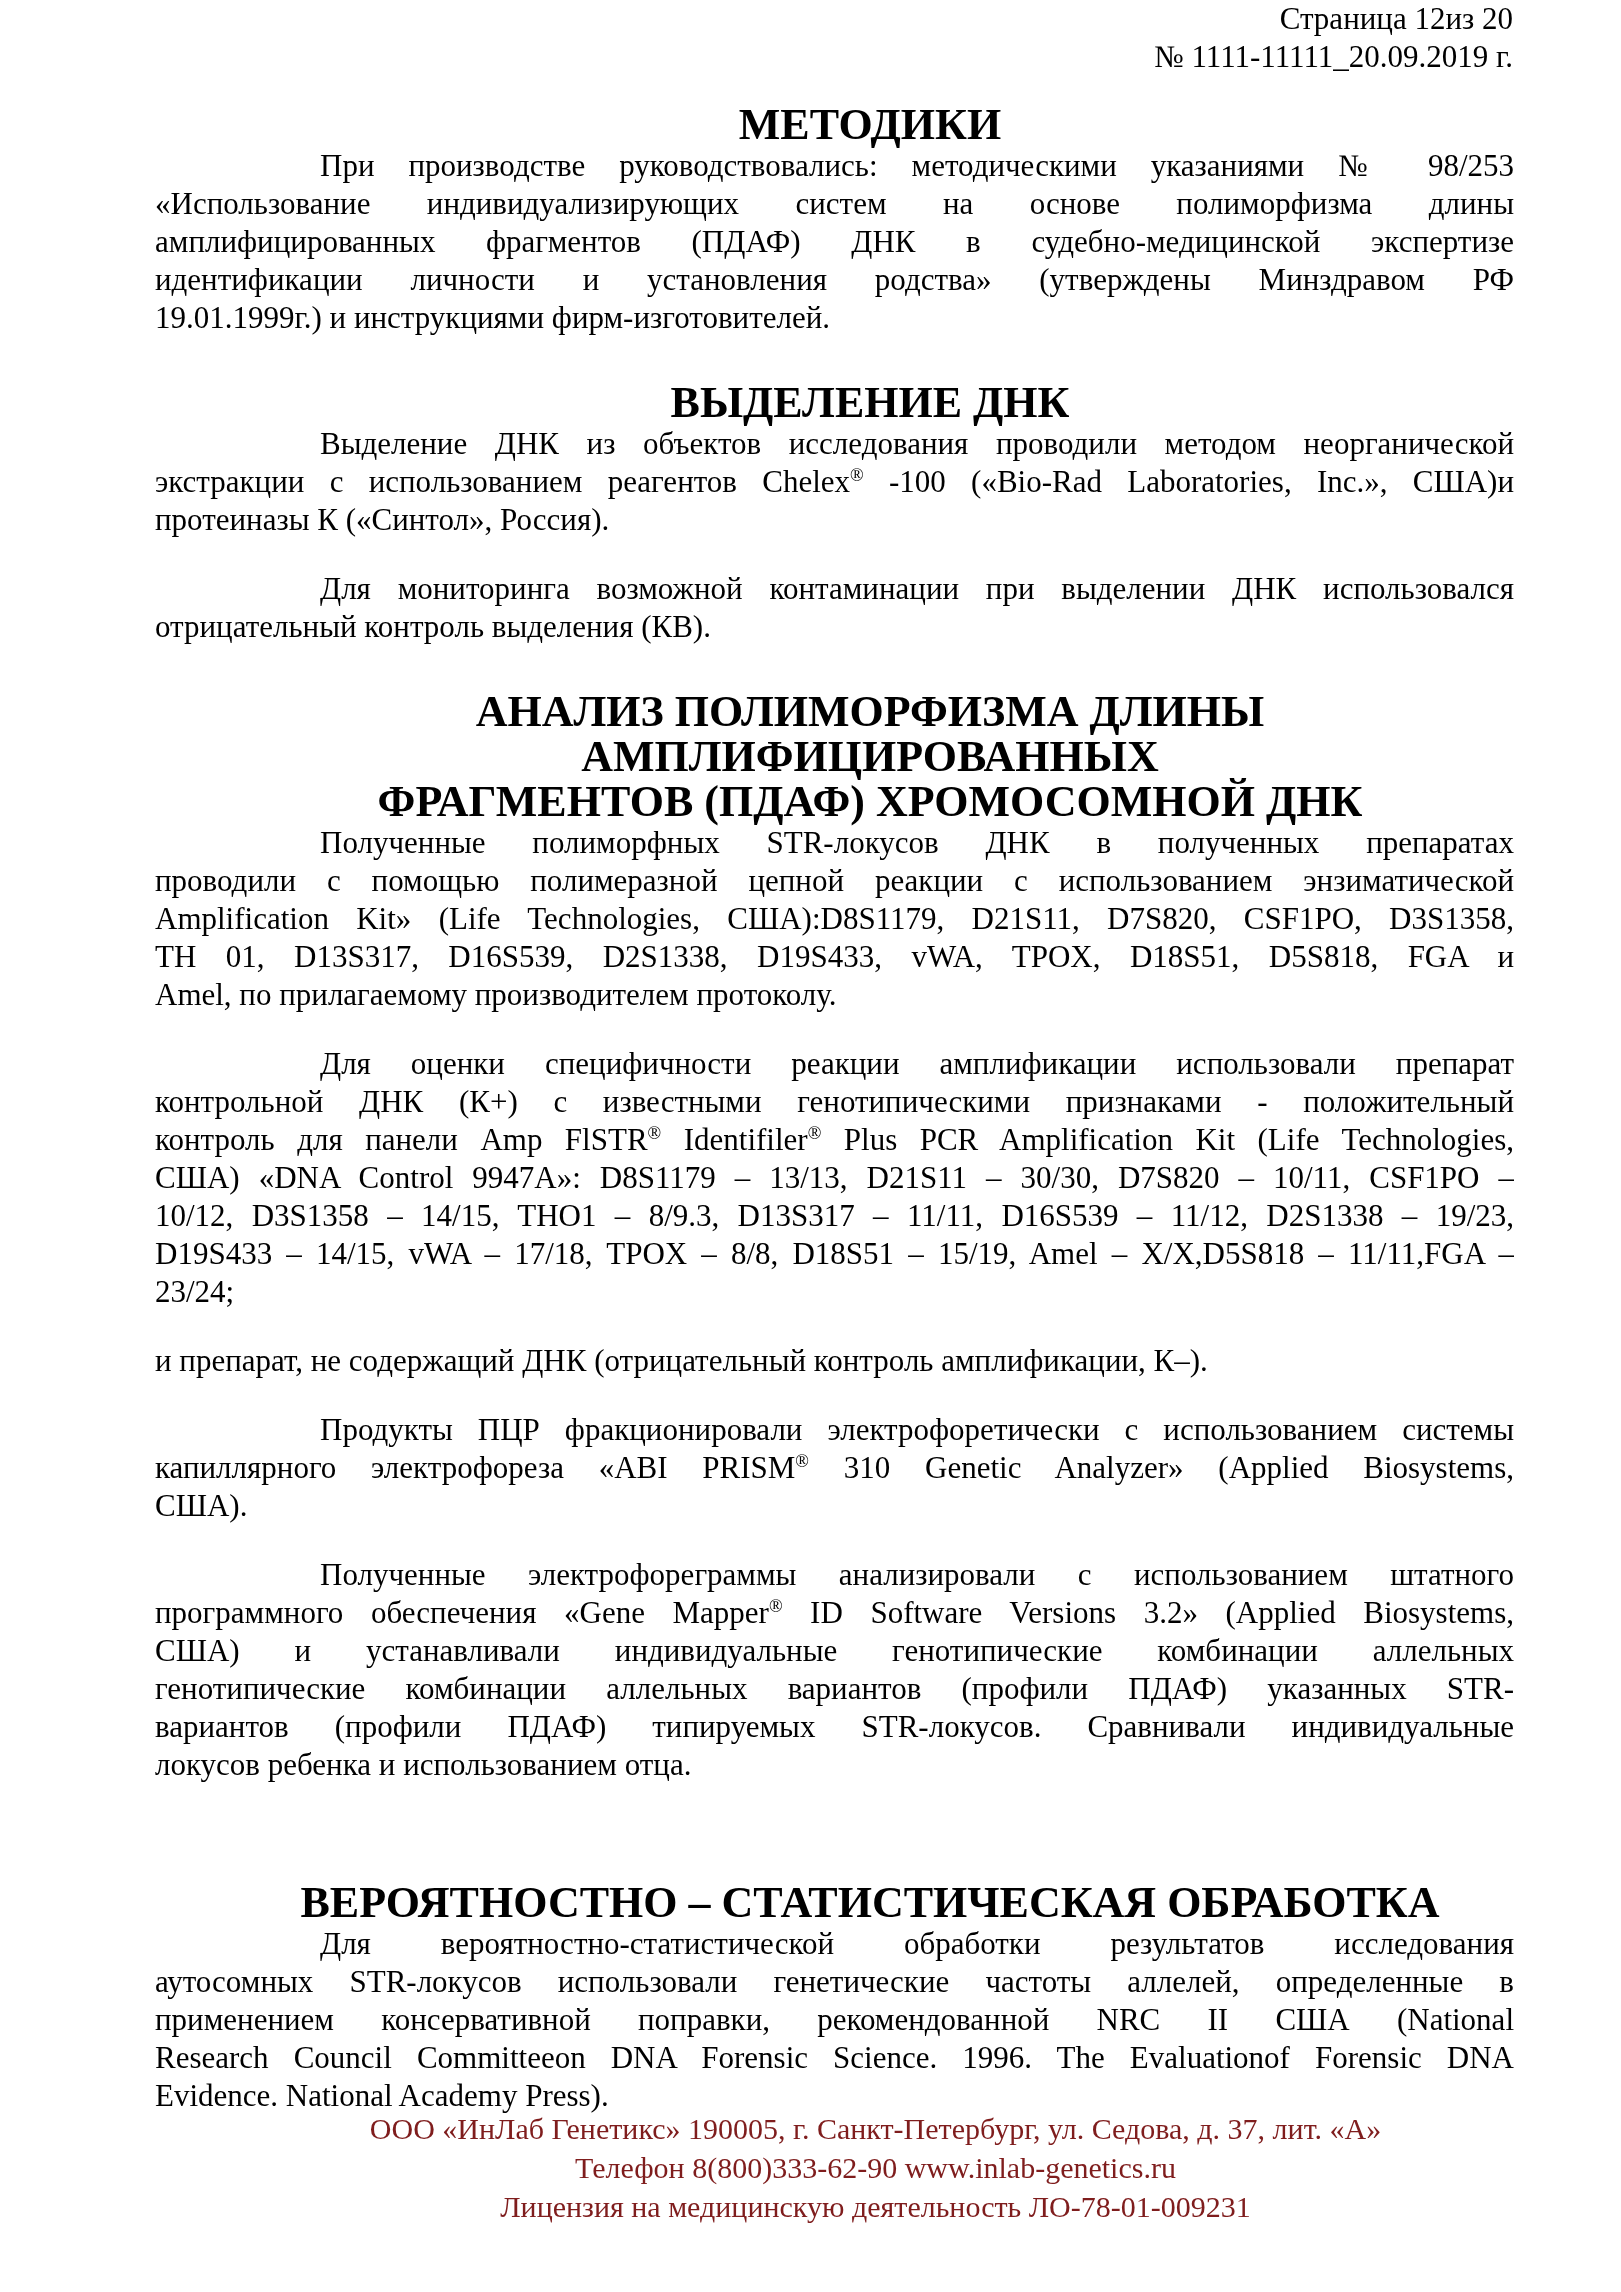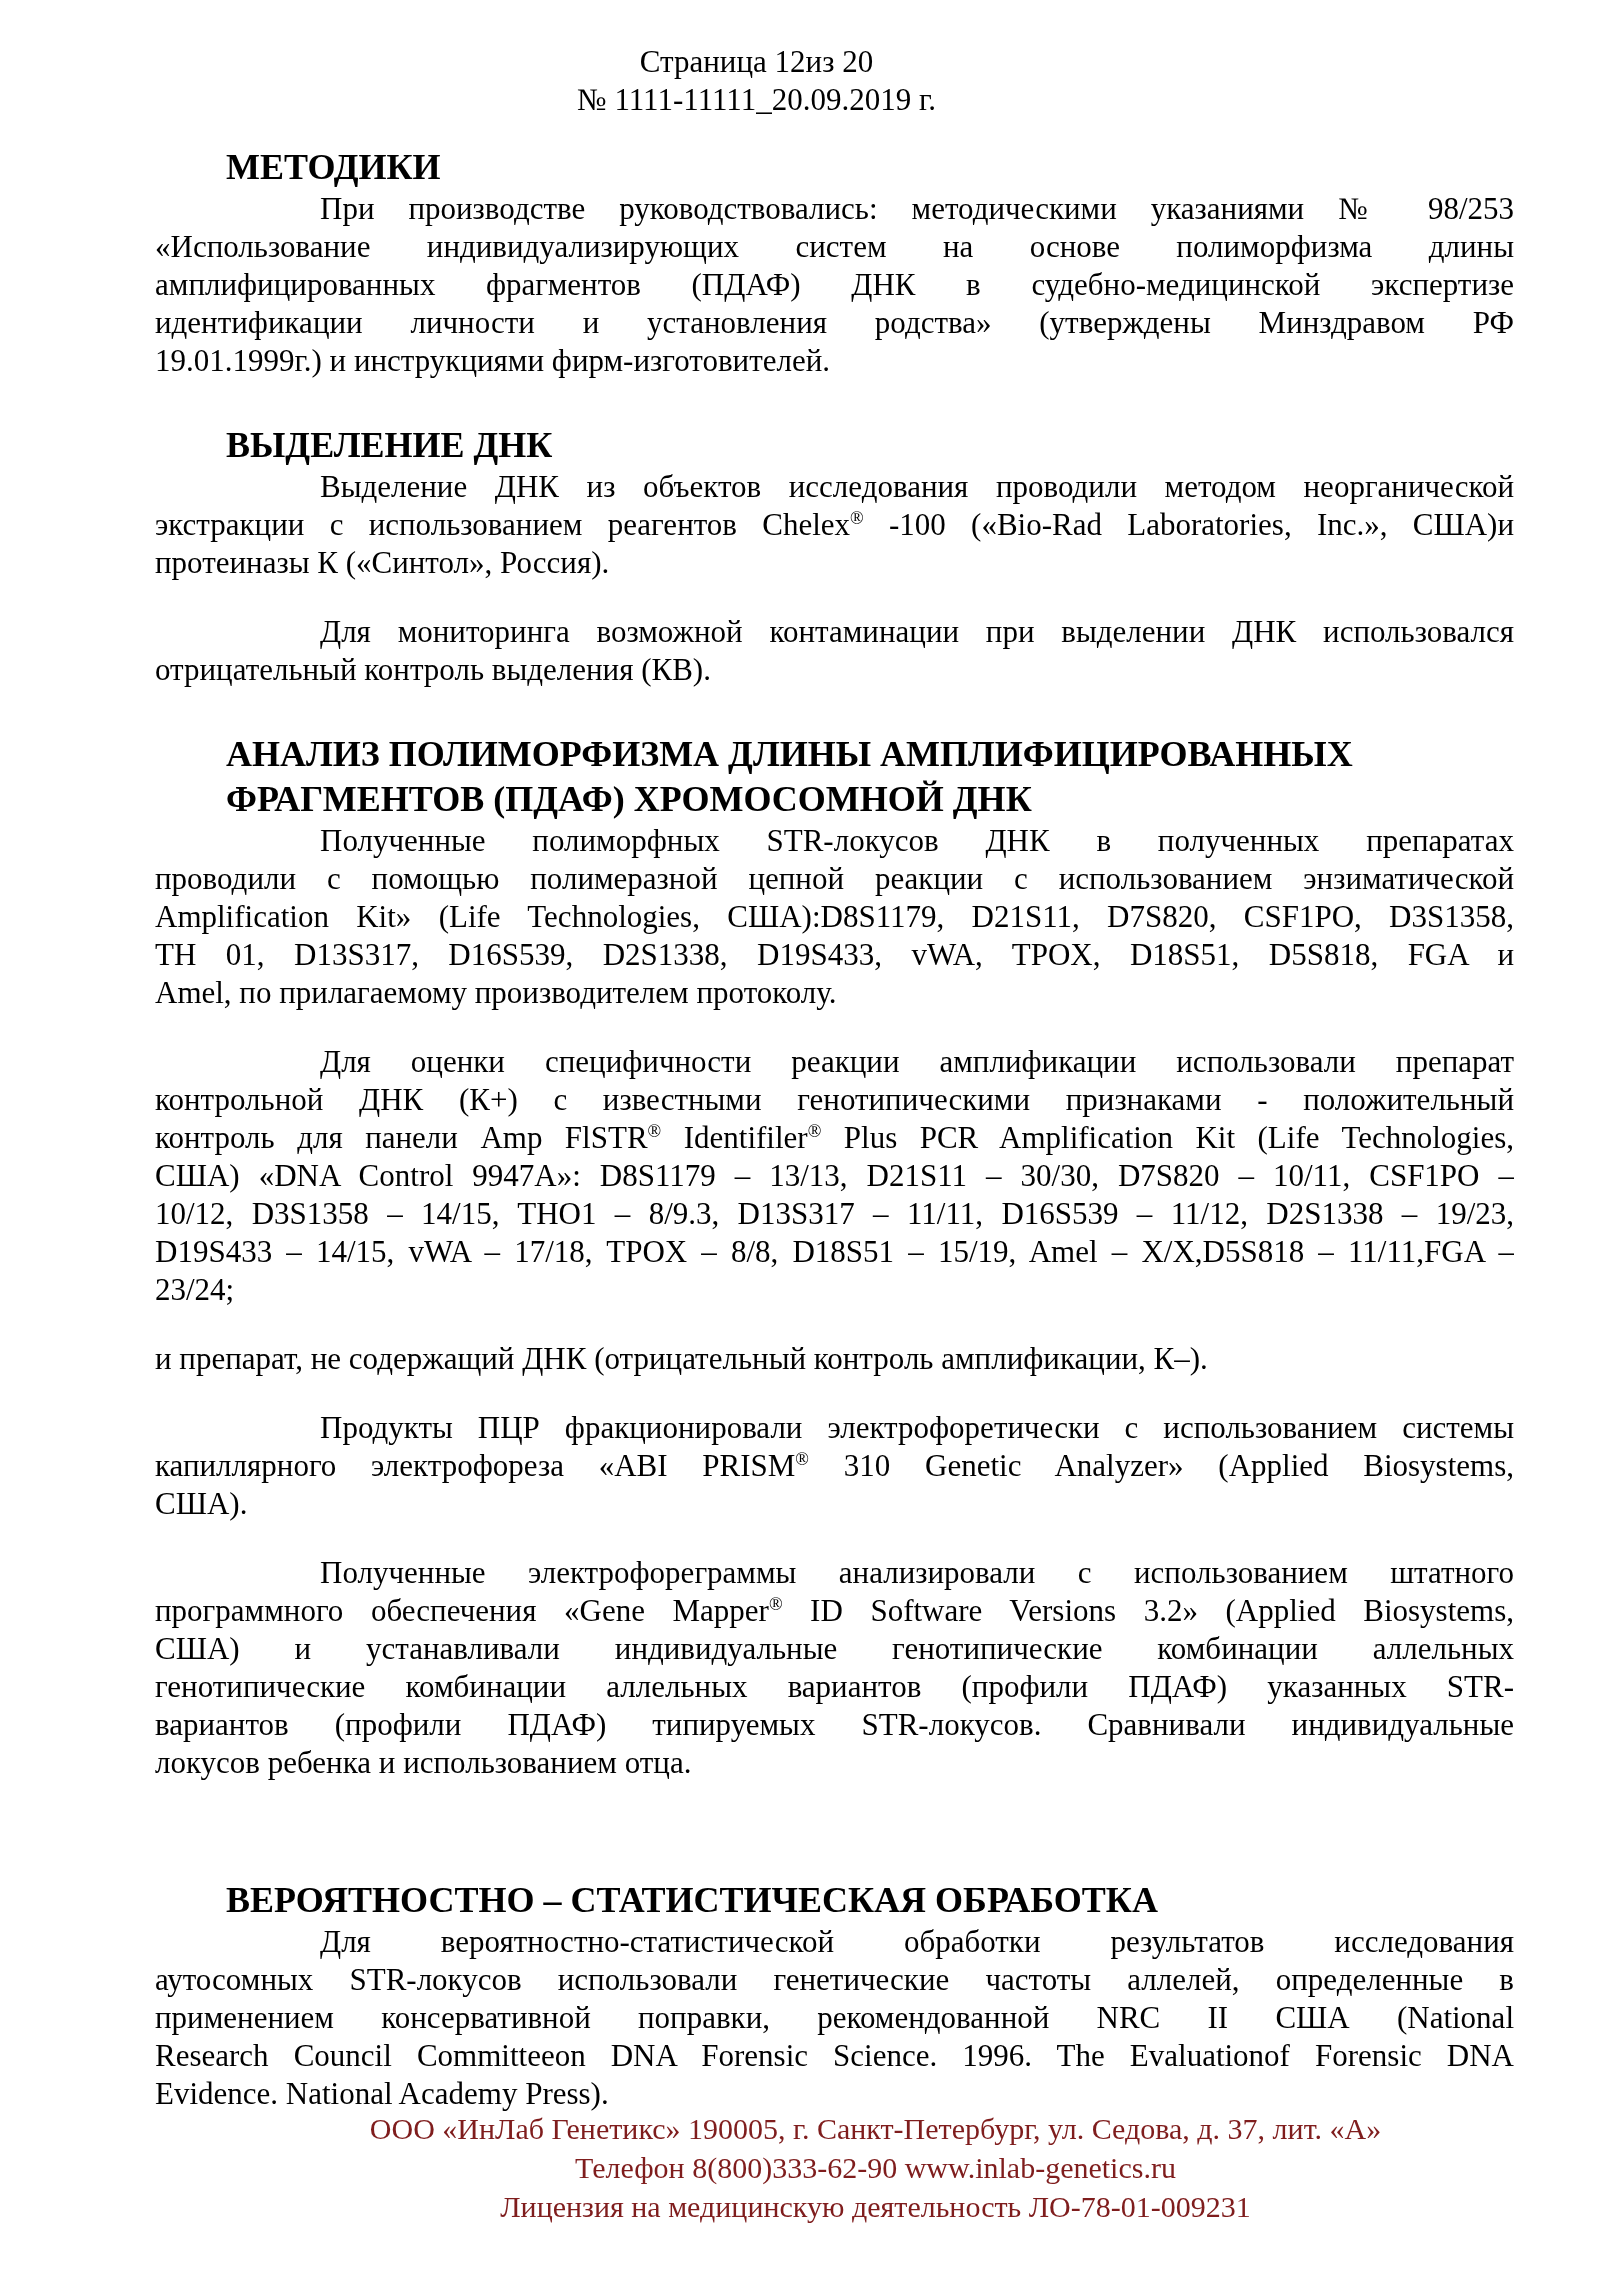--- a/index.html
+++ b/index.html
@@ -13,36 +13,35 @@
     height: 2293px;
     background: #ffffff;
     color: #000000;
     font-family: "Liberation Serif", "DejaVu Serif", serif;
     font-size: 31px;
     line-height: 38px;
     overflow: hidden;
   }
   
   .doc-header {
-    padding-top: 43px;
     padding-right: 108px;
-    text-align: center;
+    text-align: right;
     line-height: 38px;
   }
   
   .column {
     margin-left: 155px;
     width: 1359px;
   }
   
   .hd {
     font-weight: bold;
-    font-size: 36px;
+    font-size: 44px;
     line-height: 45px;
-    text-align: left;
+    text-align: center;
     margin: 0 0 0 71px;
   }
   .hd.title { margin-top: 25.5px; }
   .hd.sect  { margin-top: 43px; }
   .hd.sect-big { margin-top: 96px; }
   .hd + .hd { margin-top: 0; }
   
   .ln {
     height: 38px;
     overflow: hidden;

